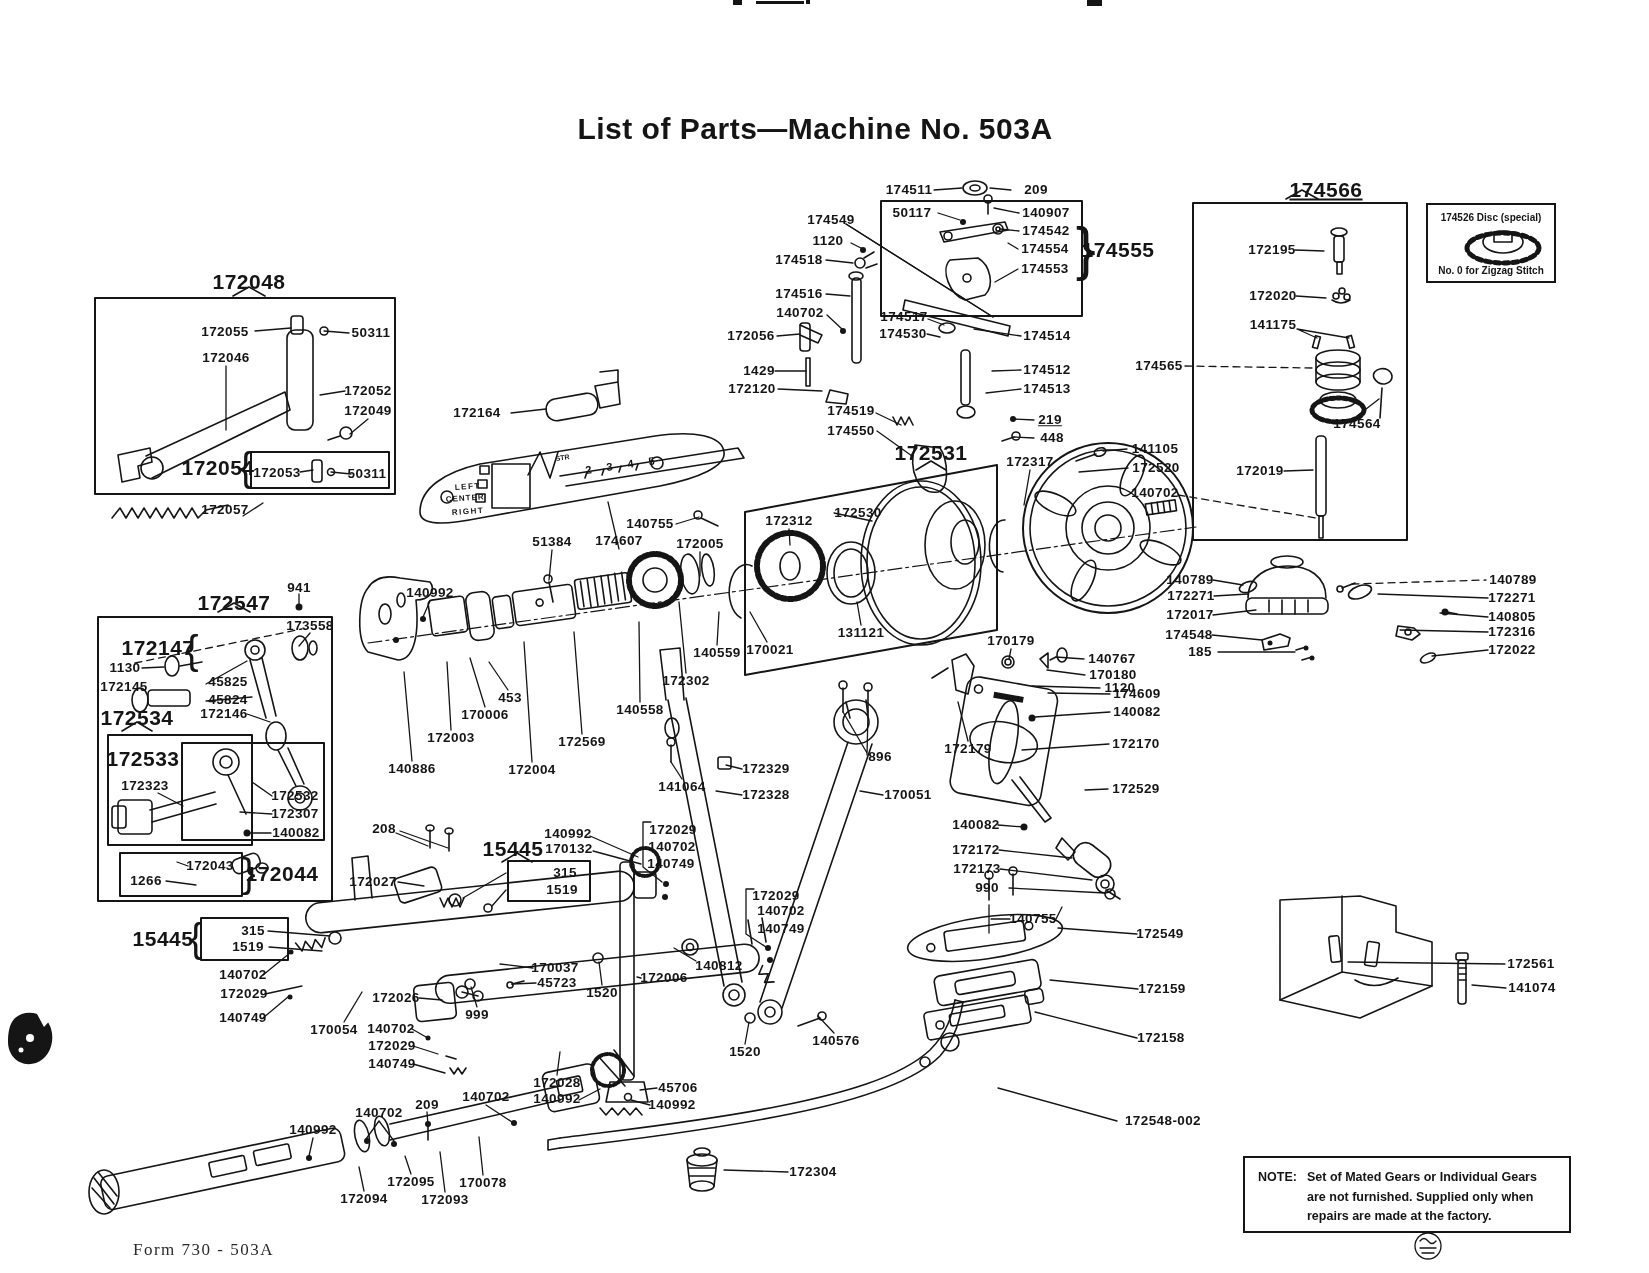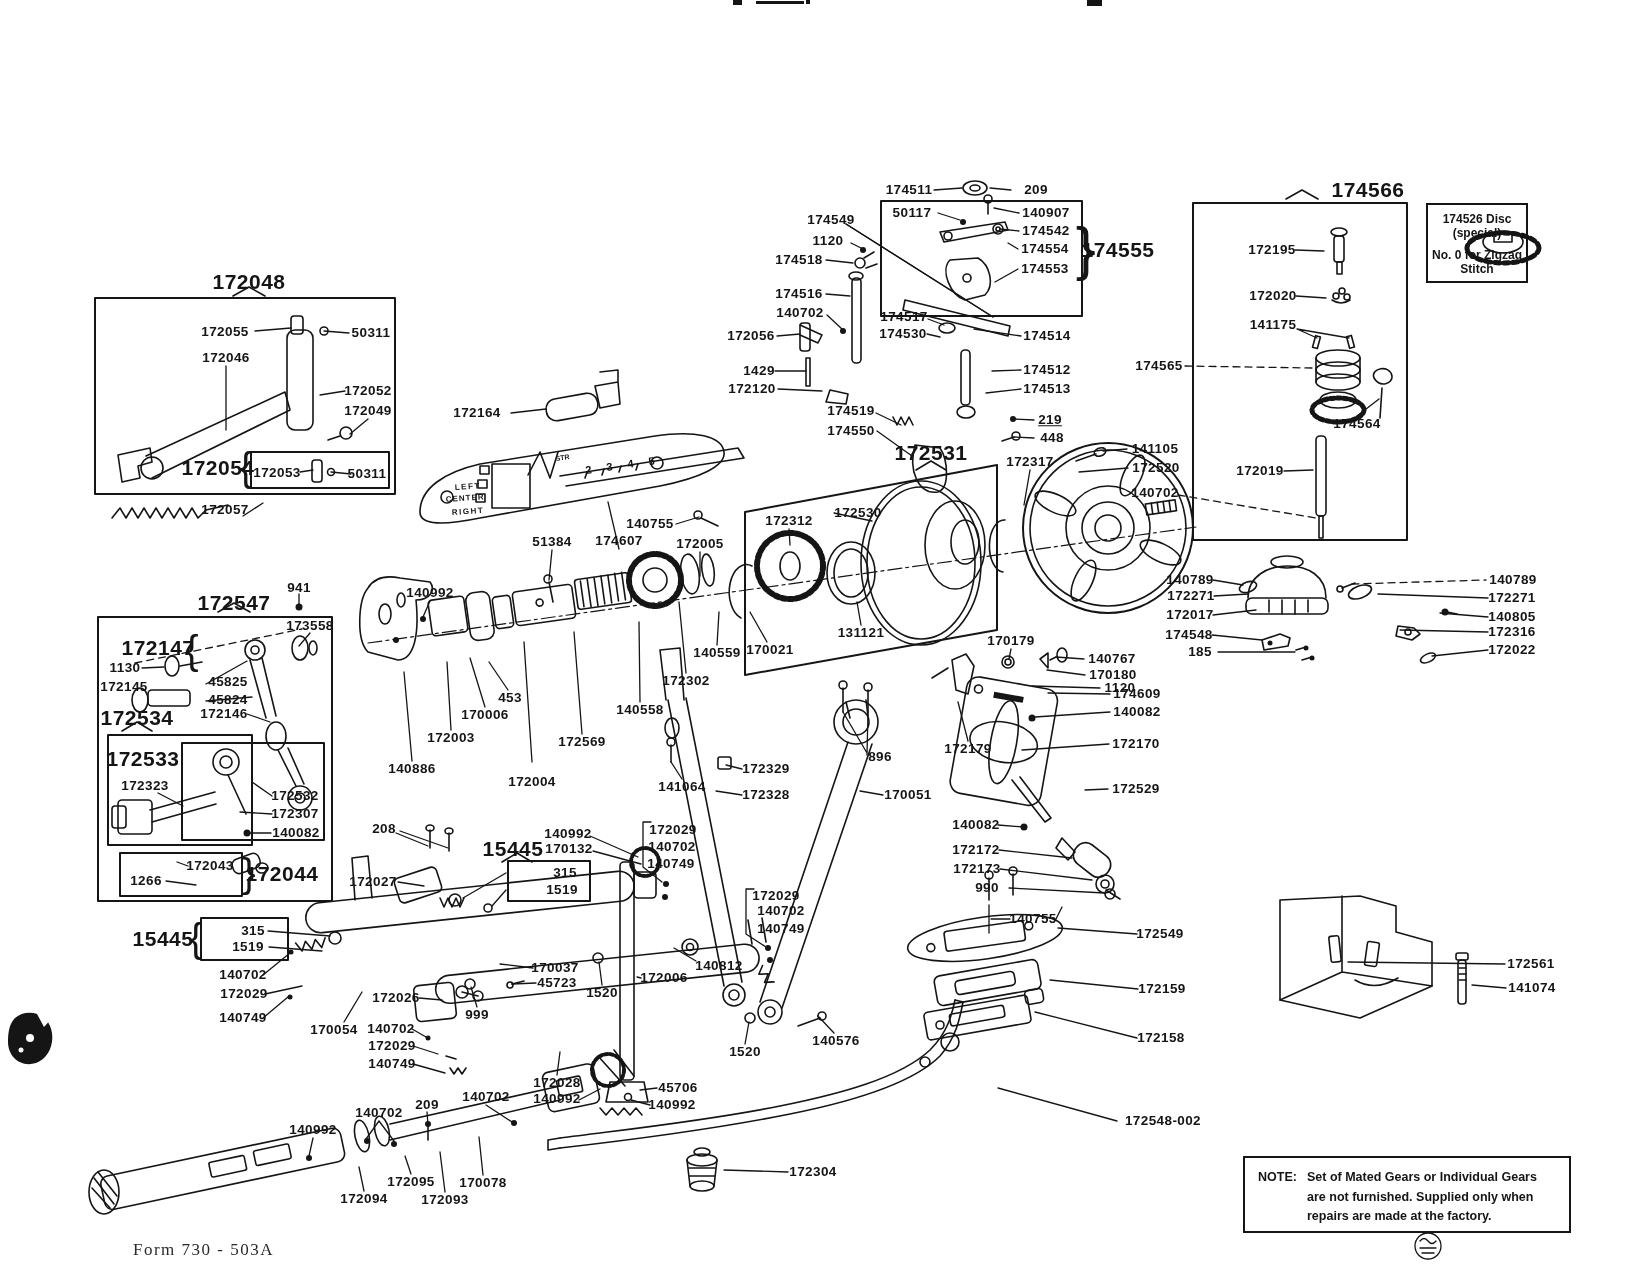--- a/index.html
+++ b/index.html
@@ -13,32 +13,33 @@
   .lbl.lg{font-size:21px;letter-spacing:.5px;}
   .lbl.br{font-size:40px;font-weight:400;letter-spacing:0;}
   .lbl.br2{font-size:60px;font-weight:400;}
   svg.linework{position:absolute;left:0;top:0;}
   .note-box{position:absolute;left:1243px;top:1156px;width:328px;height:77px;
             border:2.5px solid #151515;box-sizing:border-box;font-size:12.5px;font-weight:bold;}
   .note-label{position:absolute;left:13px;top:12px;}
   .note-l1{position:absolute;left:62px;top:12px;}
   .note-l2{position:absolute;left:62px;top:32px;}
   .note-l3{position:absolute;left:62px;top:51px;}
-  .disc-box{position:absolute;left:1426px;top:203px;width:102px;height:80px;
-            border:2px solid #151515;box-sizing:border-box;font-weight:bold;font-size:12px;text-align:center;}
+  .disc-box{position:absolute;left:1426px;top:203px;width:130px;height:80px;
+            border:2px solid #151515;box-sizing:border-box;font-weight:bold;font-size:10px;text-align:center;}
   .disc-title{position:absolute;top:7px;width:100%;}
   .disc-sub{position:absolute;bottom:5px;width:100%;}
   .form-number{position:absolute;left:133px;top:1240px;font-family:"Liberation Serif",serif;
                font-size:17px;letter-spacing:1.5px;color:#2a2a2a;}
 </style>
 </head>
 <body>
 
 <div class="page">
 
+  <div class="title">List of Parts—Machine No. 503A</div>
 
   <svg class="linework" width="1649" height="1273" viewBox="0 0 1649 1273" stroke="#151515" fill="none" stroke-width="1.6" stroke-linecap="round" stroke-linejoin="round">
 
     <g fill="#151515" stroke="none">
       <rect x="733" y="0" width="9" height="5"></rect>
         <rect x="756" y="1" width="48" height="3"></rect>
       <rect x="806" y="0" width="4" height="4"></rect>
         <rect x="1087" y="0" width="15" height="6"></rect>
     </g>
 
@@ -501,21 +502,21 @@
       <div class="lbl" style="left: 477px; top: 413px;">172164</div>
       <div class="lbl" style="left: 552px; top: 542px;">51384</div>
       <div class="lbl" style="left: 619px; top: 541px;">174607</div>
       <div class="lbl" style="left: 650px; top: 524px;">140755</div>
       <div class="lbl" style="left: 700px; top: 544px;">172005</div>
       <div class="lbl" style="left: 430px; top: 593px;">140992</div>
       <div class="lbl" style="left: 510px; top: 698px;">453</div>
       <div class="lbl" style="left: 485px; top: 715px;">170006</div>
       <div class="lbl" style="left: 451px; top: 738px;">172003</div>
       <div class="lbl" style="left: 412px; top: 769px;">140886</div>
-      <div class="lbl" style="left: 532px; top: 770px; margin-top: 12px;">172004</div>
+      <div class="lbl" style="left: 532px; top: 770px;">172004</div>
       <div class="lbl" style="left: 582px; top: 742px;">172569</div>
       <div class="lbl" style="left: 640px; top: 710px;">140558</div>
       <div class="lbl" style="left: 686px; top: 681px;">172302</div>
       <div class="lbl" style="left: 717px; top: 653px;">140559</div>
       <div class="lbl" style="left: 770px; top: 650px;">170021</div>
       <div class="lbl" style="left: 682px; top: 787px;">141064</div>
       <div class="lbl" style="left: 766px; top: 769px;">172329</div>
       <div class="lbl" style="left: 766px; top: 795px;">172328</div>
       <div class="lbl" style="left: 880px; top: 757px;">896</div>
       <div class="lbl" style="left: 908px; top: 795px;">170051</div>
@@ -587,21 +588,21 @@
       <div class="lbl" style="left: 976px; top: 825px;">140082</div>
       <div class="lbl" style="left: 976px; top: 850px;">172172</div>
       <div class="lbl" style="left: 977px; top: 869px;">172173</div>
       <div class="lbl" style="left: 987px; top: 888px;">990</div>
       <div class="lbl" style="left: 1033px; top: 919px;">140755</div>
       <div class="lbl" style="left: 1160px; top: 934px;">172549</div>
       <div class="lbl" style="left: 1162px; top: 989px;">172159</div>
       <div class="lbl" style="left: 1161px; top: 1038px;">172158</div>
       <div class="lbl" style="left: 1163px; top: 1121px;">172548-002</div>
       <div class="lbl" style="left: 813px; top: 1172px;">172304</div>
-      <div class="lbl lg" style="left: 1368px; top: 189px;">174566</div>
+      <div class="lbl lg" style="left: 1326px; top: 189px; text-decoration: underline;">174566</div>
       <div class="lbl" style="left: 1272px; top: 250px;">172195</div>
       <div class="lbl" style="left: 1273px; top: 296px;">172020</div>
       <div class="lbl" style="left: 1273px; top: 325px; text-align: center;">141175</div>
       <div class="lbl" style="left: 1159px; top: 366px;">174565</div>
       <div class="lbl" style="left: 1357px; top: 424px;">174564</div>
       <div class="lbl" style="left: 1260px; top: 471px;">172019</div>
       <div class="lbl" style="left: 1190px; top: 580px;">140789</div>
       <div class="lbl" style="left: 1191px; top: 596px;">172271</div>
       <div class="lbl" style="left: 1190px; top: 615px;">172017</div>
       <div class="lbl" style="left: 1189px; top: 635px;">174548</div>

